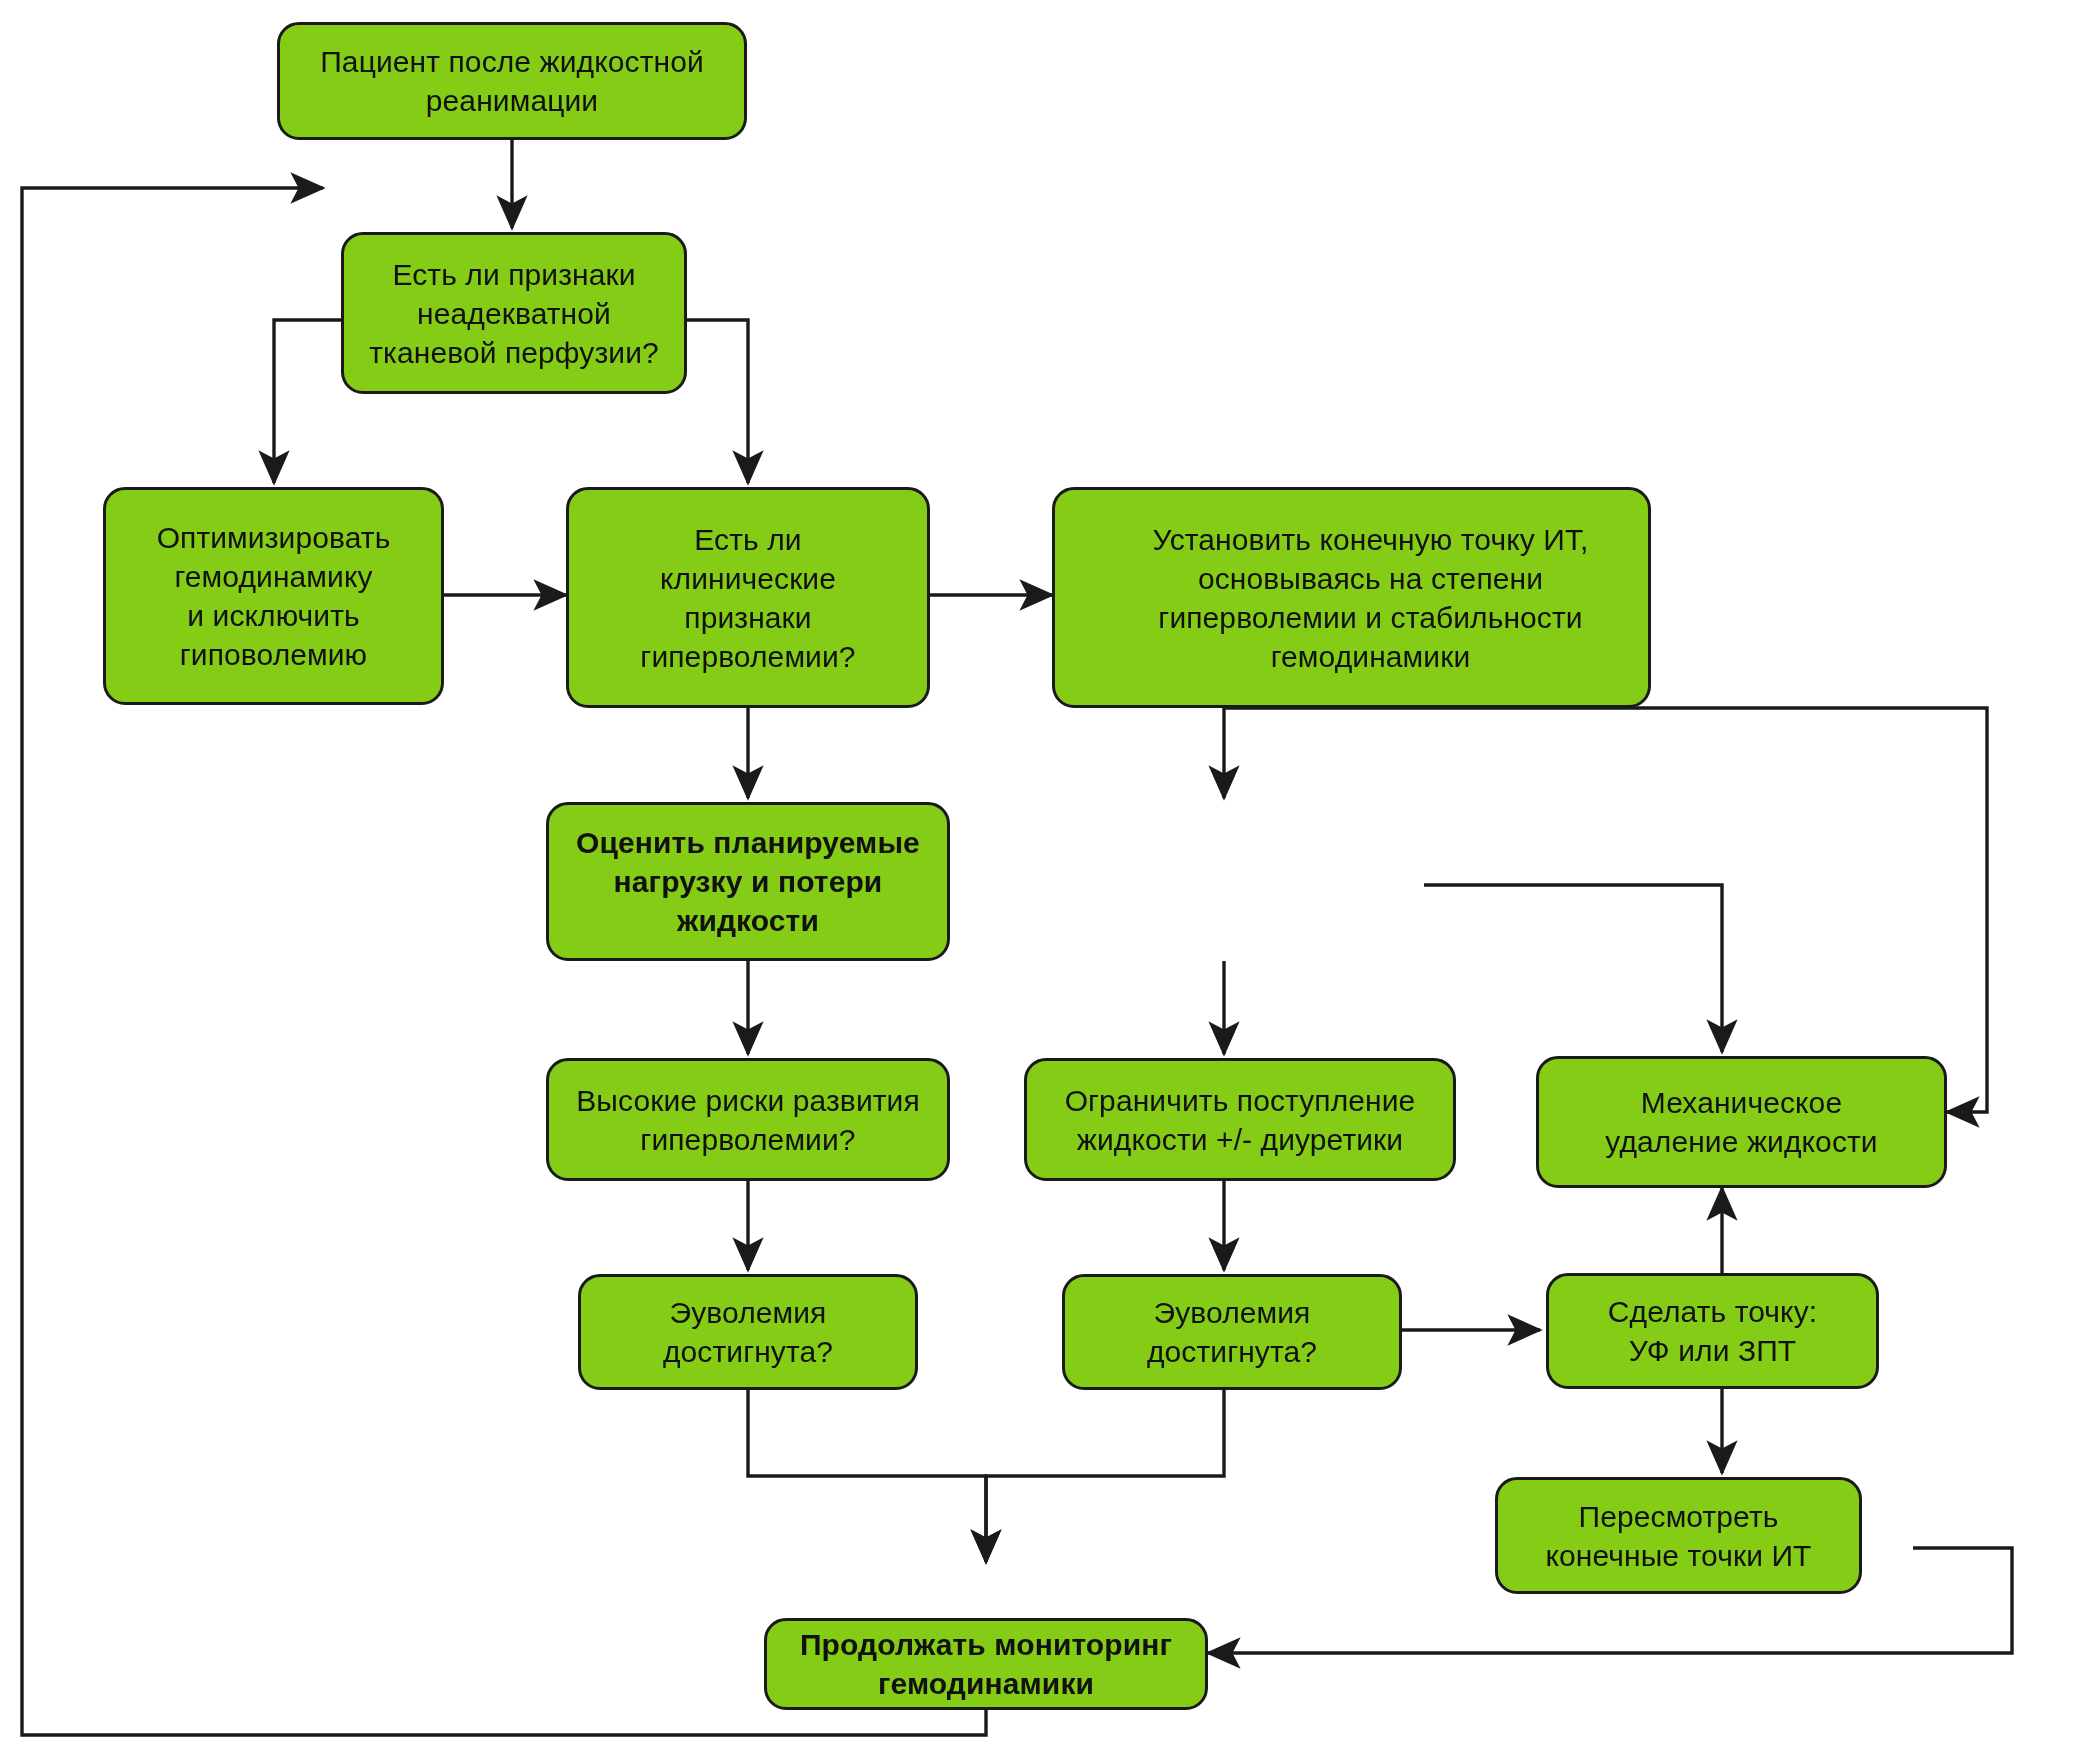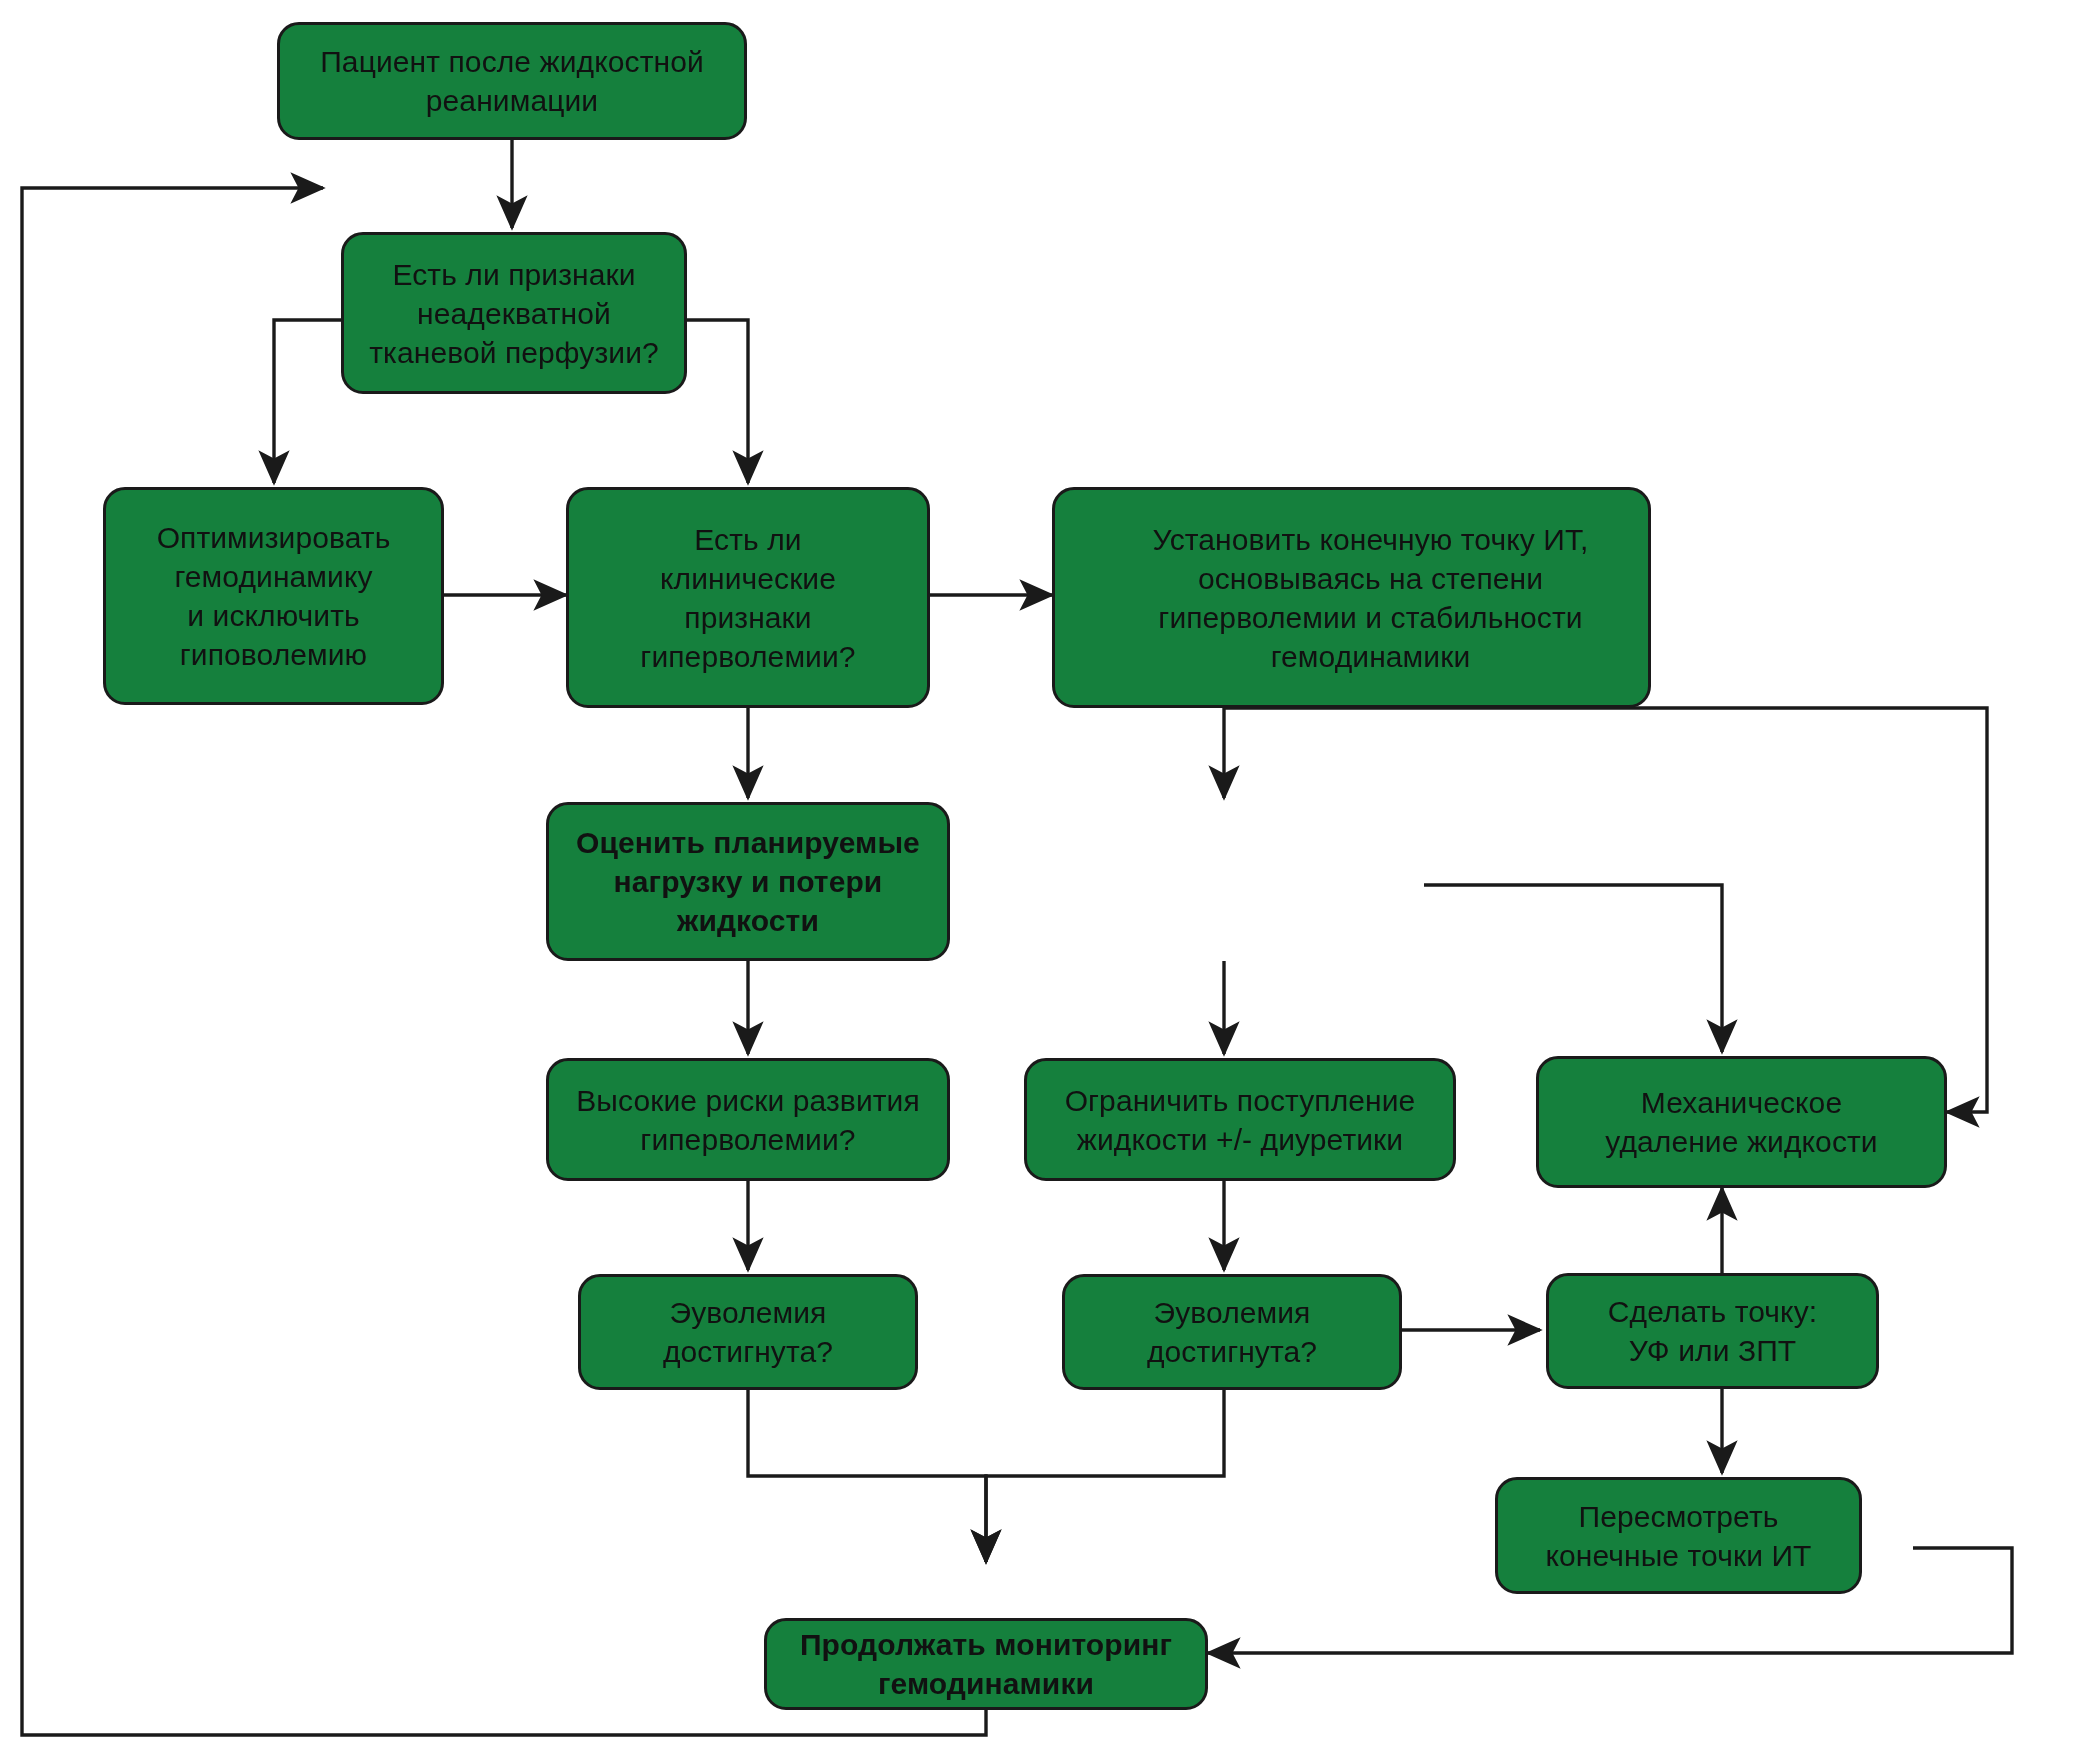--- a/index.html
+++ b/index.html
@@ -8,21 +8,21 @@
     width:2076px;height:1748px;
     background:#ffffff;
     font-family:"Liberation Sans","DejaVu Sans",sans-serif;
     overflow:hidden;
   }
   .node{
     position:absolute;
     box-sizing:border-box;
     border:3.5px solid #1a1a1a;
     border-radius:22px;
-    background:#15803d;
+    background:#84cc16;
     display:flex;
     align-items:center;
     justify-content:center;
     text-align:center;
     color:#111111;
     font-size:30px;
     line-height:1.30;
     letter-spacing:0.1px;
     z-index:3;
     padding:4px 10px;

